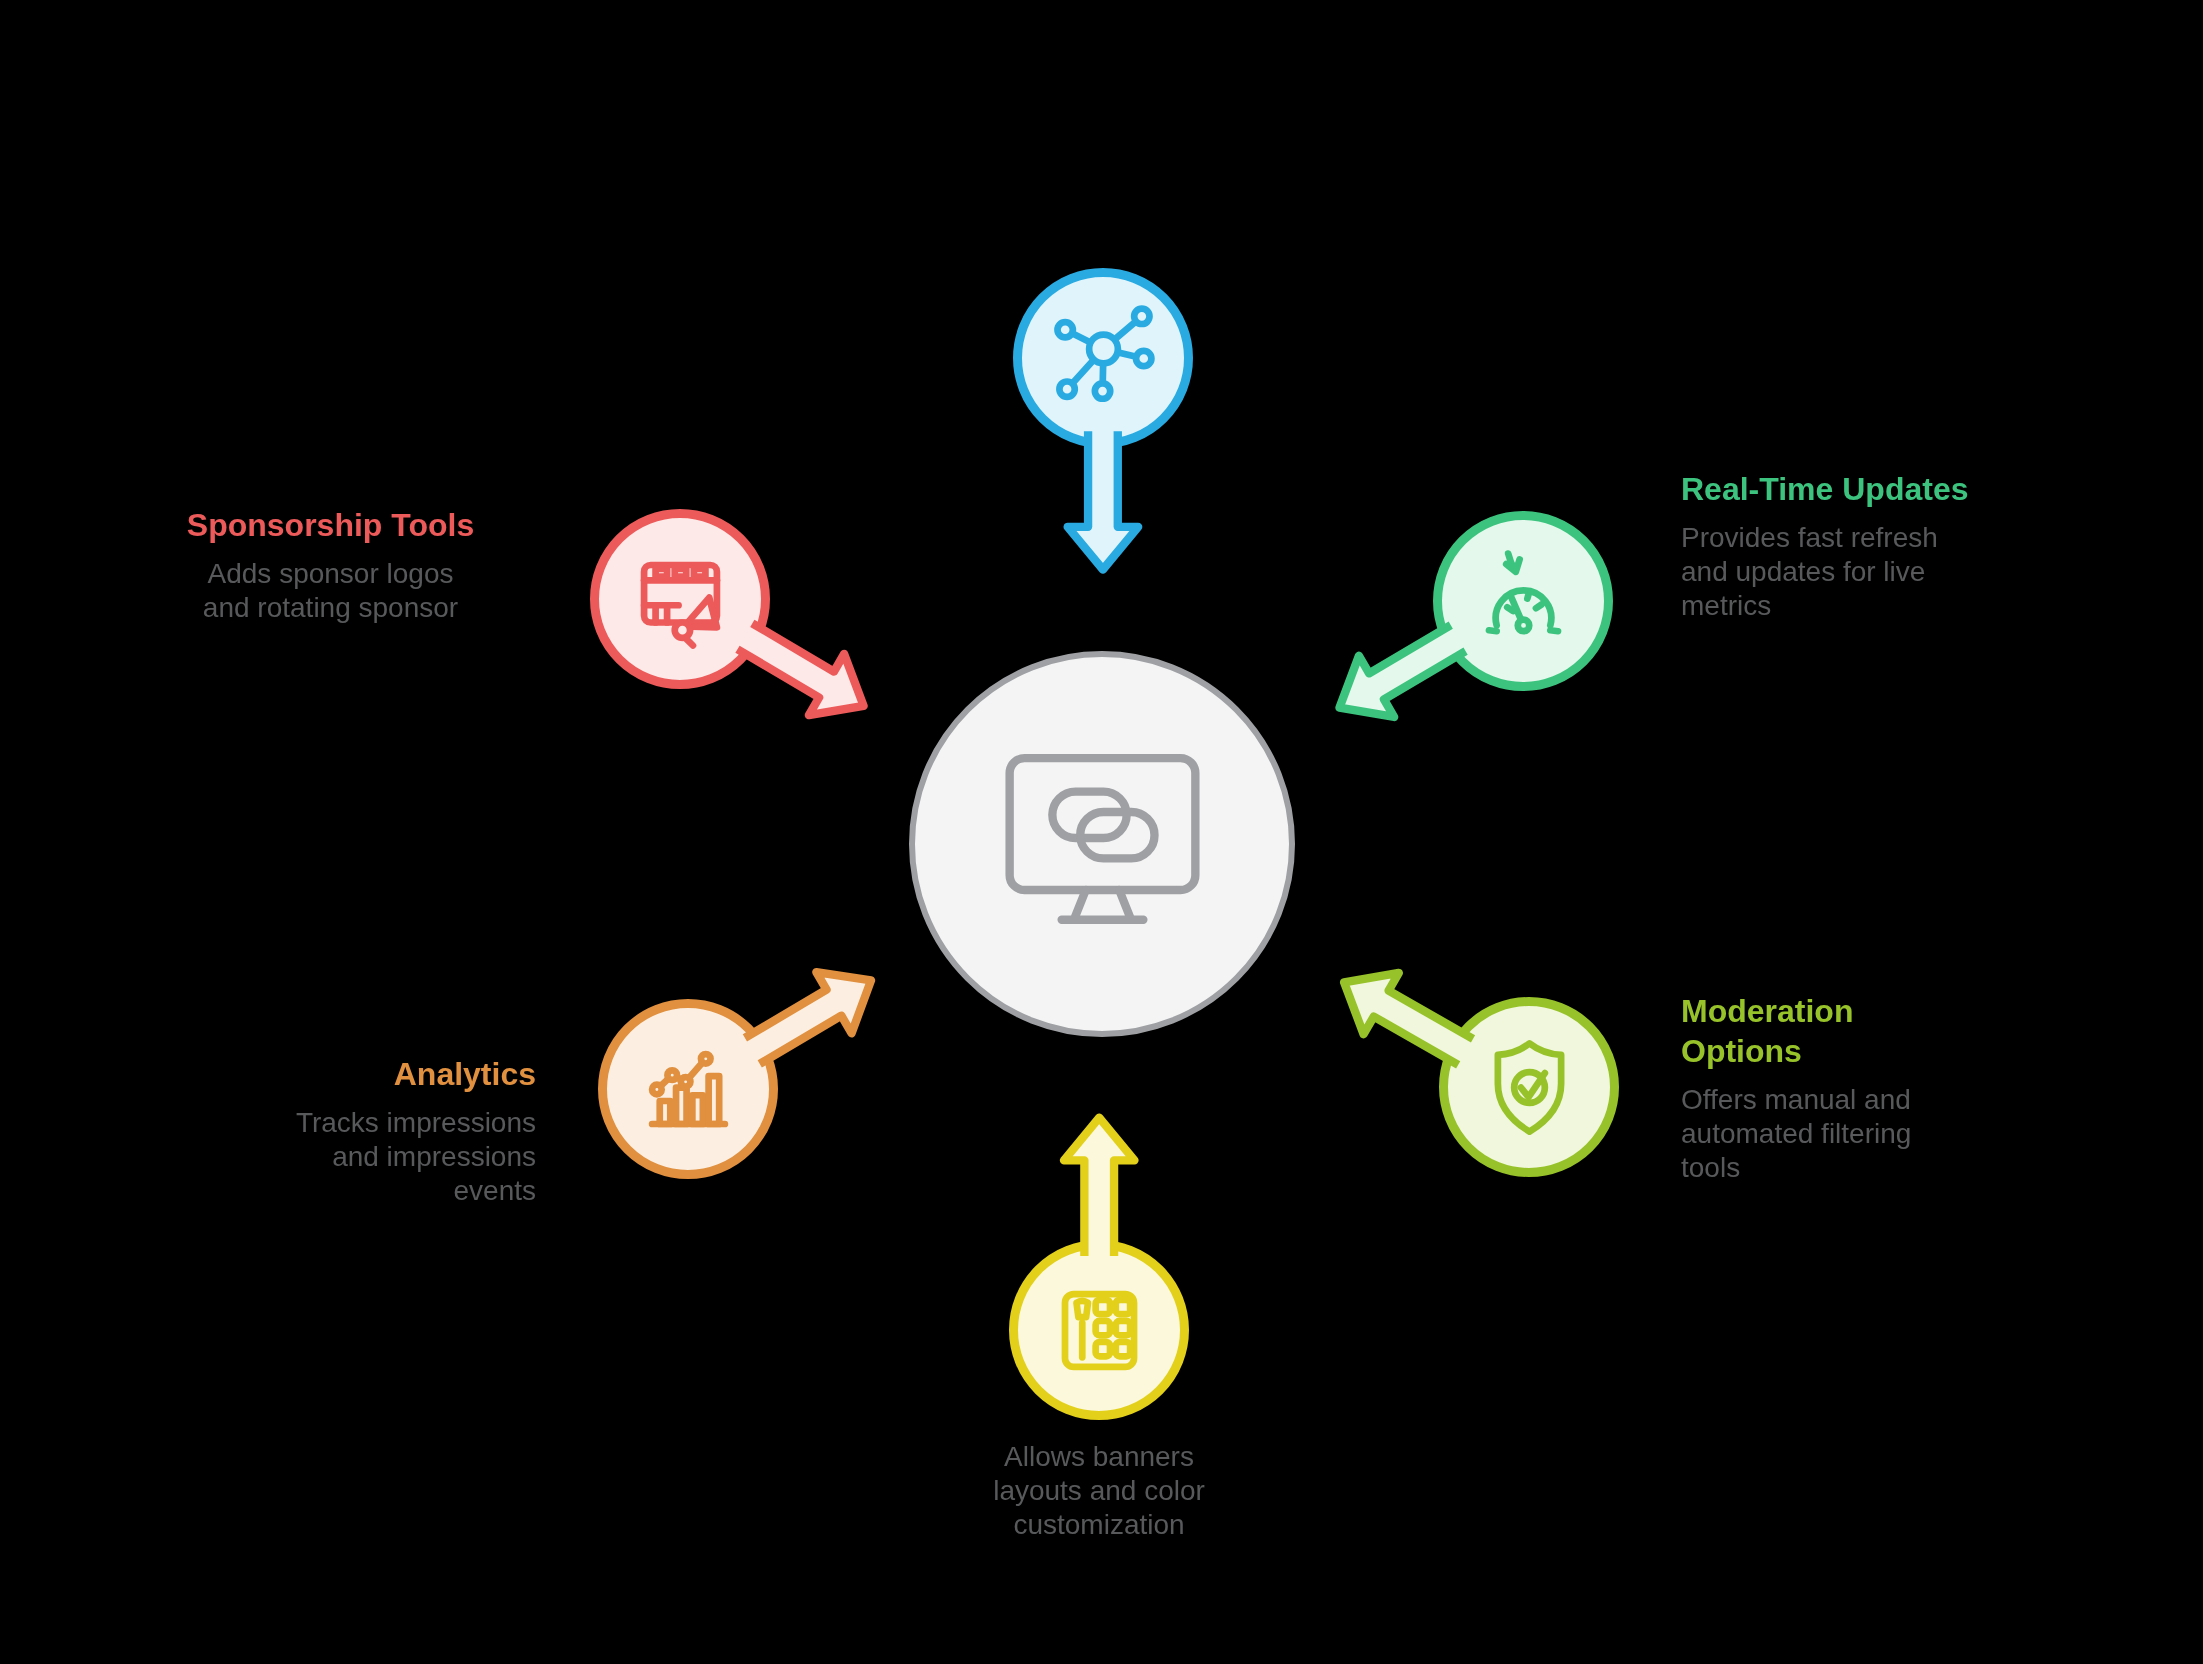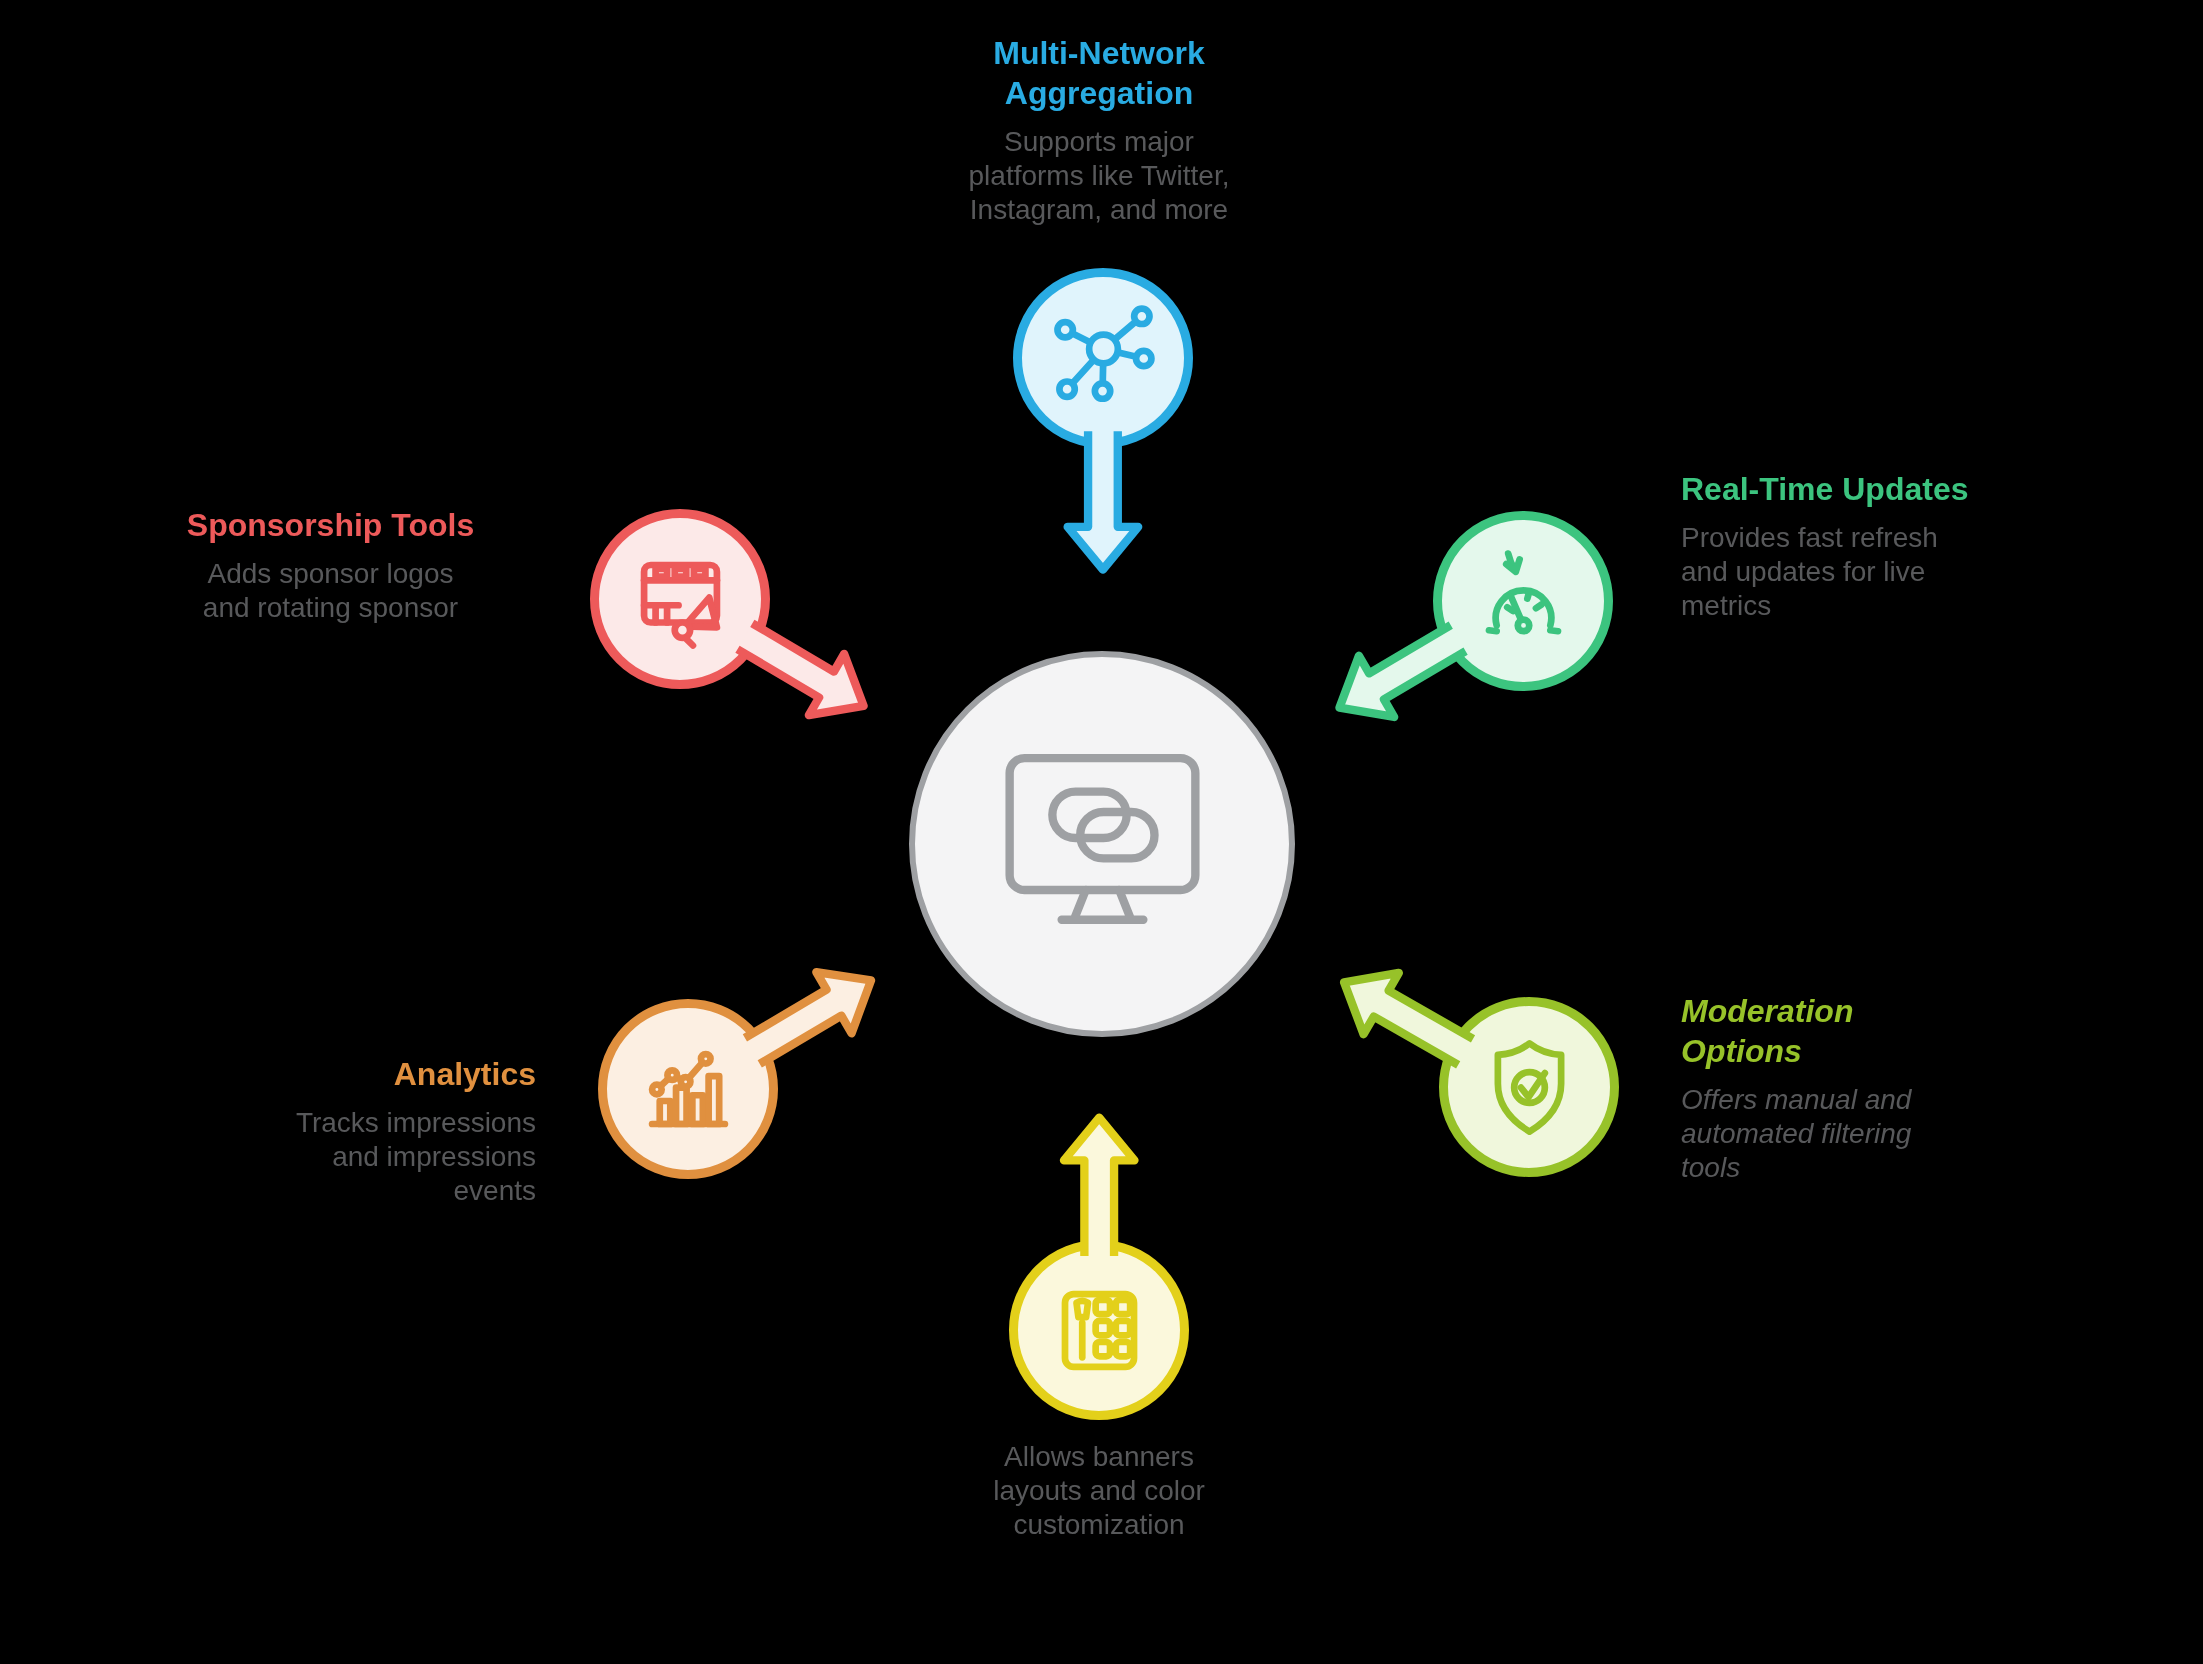--- a/index.html
+++ b/index.html
@@ -14,21 +14,21 @@
   .n0{left:1013px;top:268px;} .n1{left:1433px;top:511px;} .n2{left:1439px;top:997px;}
   .n3{left:1009px;top:1240px;} .n4{left:598px;top:999px;} .n5{left:590px;top:509px;}
   .icon{stroke:var(--accent);fill:none;stroke-width:7;stroke-linecap:round;stroke-linejoin:round;}
   .hub .icon{stroke-width:9;}
   .lightfill{fill:var(--fill);}
   .arrows{position:absolute;left:0;top:0;width:2204px;height:1664px;pointer-events:none;}
   .arrows path{stroke:var(--accent);fill:var(--fill);stroke-width:9;stroke-linejoin:round;}
   .text{position:absolute;}
   .t0{left:728px;top:33px;width:742px;text-align:center;}
   .t1{left:1681px;top:469px;width:427px;text-align:left;}
-  .t2{left:1681px;top:991px;width:427px;text-align:left;font-style:italic;}
+  .t2{left:1681px;top:991px;width:427px;text-align:left;}
   .t3{left:728px;top:1428px;width:742px;text-align:center;}
   .t4{left:128px;top:1054px;width:408px;text-align:right;}
   .t5{left:117px;top:505px;width:427px;text-align:center;}
   .title{font-weight:700;font-size:32px;line-height:40px;color:var(--accent);}
   .desc{font-size:28px;line-height:34px;color:#58595B;margin-top:12px;}
 </style>
 </head>
 <body>
 
 <div class="canvas">
@@ -118,31 +118,20 @@
 
   <svg class="arrows" viewBox="0 0 2376 1794">
     <path d="M1205,465 L1205,568 L1227,568 L1189,614 L1151,568 L1173,568 L1173,465" style="--accent: #29ABE2; --fill: #E0F4FC;"></path>
     <path d="M1564,674 L1476,726 L1465,707 L1444,763 L1503,773 L1492,754 L1580,702" style="--accent: #3CC47F; --fill: #E4F8EC;"></path>
     <path d="M1588,1120 L1497,1068 L1508,1049 L1449,1059 L1470,1115 L1481,1096 L1572,1148" style="--accent: #97C229; --fill: #F0F7DC;"></path>
     <path d="M1201,1354 L1201,1251 L1223,1251 L1185,1205 L1147,1251 L1169,1251 L1169,1354" style="--accent: #E3D01A; --fill: #FBF8DC;"></path>
     <path d="M819,1147 L907,1095 L918,1114 L939,1057 L880,1048 L891,1067 L803,1119" style="--accent: #E0903F; --fill: #FCEFE2;"></path>
     <path d="M795,700 L883,752 L872,771 L931,761 L910,705 L899,724 L811,672" style="--accent: #ED5A5A; --fill: #FCE9E8;"></path>
   </svg>
 
-  <div class="text t0" style="--accent: #29ABE2; --fill: #E0F4FC;">
-    <div class="title">
-        <div>Multi-Network</div>
-        <div>Aggregation</div>
-      </div>
-    <div class="desc">
-        <div>Supports major</div>
-        <div>platforms like Twitter,</div>
-        <div>Instagram, and more</div>
-      </div>
-  </div>
 
   <div class="text t1" style="--accent: #3CC47F; --fill: #E4F8EC;">
     <div class="title">
         <div>Real-Time Updates</div>
       </div>
     <div class="desc">
         <div>Provides fast refresh</div>
         <div>and updates for live</div>
         <div>metrics</div>
       </div>

